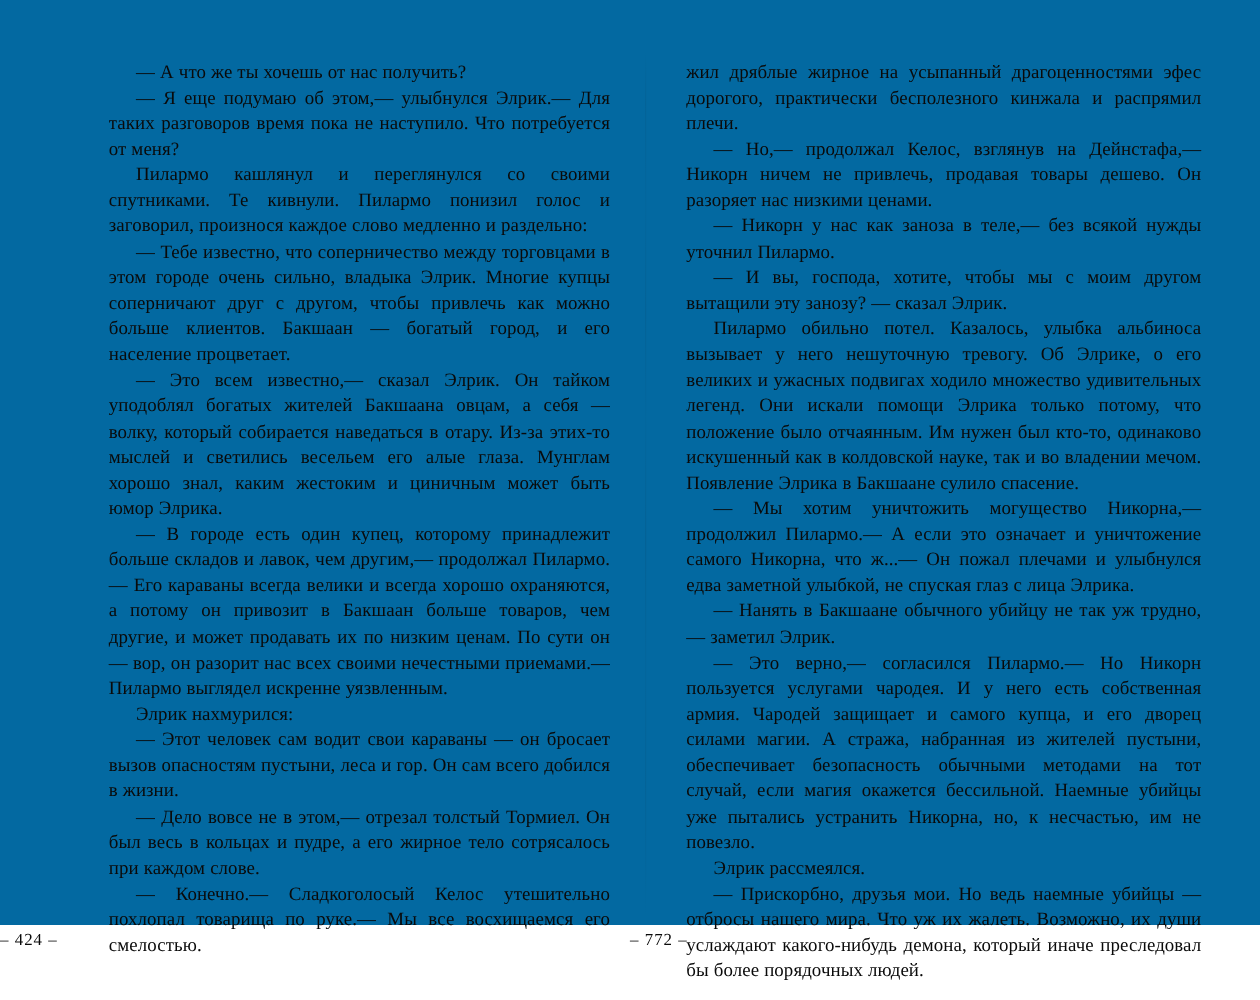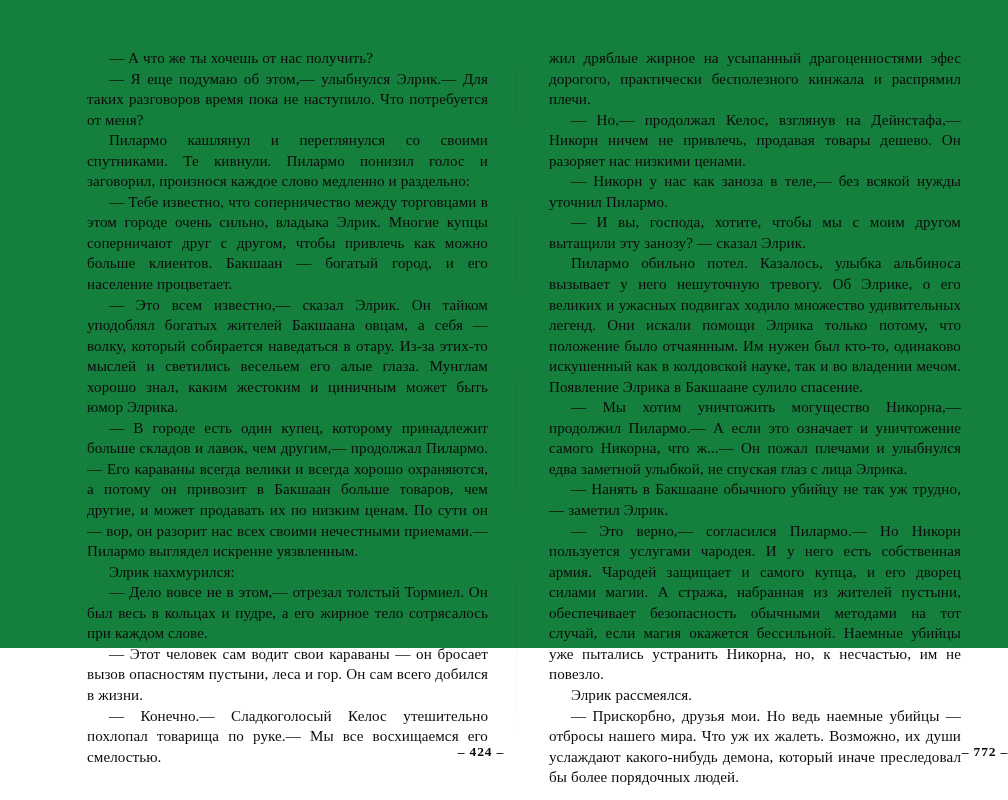--- a/index.html
+++ b/index.html
@@ -12,22 +12,22 @@
     height: 800px;
     background: #ffffff;
     font-family: "Liberation Serif", "DejaVu Serif", serif;
     color: #0a0a0a;
     overflow: hidden;
   }
 
   .spread {
     position: relative;
     width: 1008px;
-    height: 648px;
-    background: #15803d;
+    height: 740px;
+    background: #0369a1;
   }
 
   
   .gutter-line {
     position: absolute;
     left: 516px;
     top: 40px;
     width: 1px;
     height: 700px;
     background: linear-gradient(to bottom,
@@ -81,45 +81,45 @@
     text-indent: 0;
   }
 
   
   .textblock p { text-align-last: left; }
 
   .folio {
     position: absolute;
     bottom: 40px;
     width: 100%;
-    text-align: right;
+    text-align: left;
     font-size: 13.5px;
-    font-weight: bold;
+    font-weight: normal;
     letter-spacing: 0.06em;
     font-family: "Liberation Serif", "DejaVu Serif", serif;
   }
 </style>
 </head>
 <body>
 
 <div class="spread">
 
   <div class="gutter-line"></div>
 
   <div class="page page-left">
     <div class="textblock">
         <p>— А что же ты хочешь от нас получить?</p>
         <p>— Я еще подумаю об этом,— улыбнулся Элрик.— Для таких разговоров время пока не наступило. Что потребуется от меня?</p>
         <p>Пилармо кашлянул и переглянулся со своими спутниками. Те кивнули. Пилармо понизил голос и заговорил, произнося каждое слово медленно и раздельно:</p>
         <p>— Тебе известно, что соперничество между торговцами в этом городе очень сильно, владыка Элрик. Многие купцы соперничают друг с другом, чтобы привлечь как можно больше клиентов. Бакшаан — богатый город, и его население процветает.</p>
         <p>— Это всем известно,— сказал Элрик. Он тайком уподоблял богатых жителей Бакшаана овцам, а себя — волку, который собирается наведаться в отару. Из-за этих-то мыслей и светились весельем его алые глаза. Мунглам хорошо знал, каким жестоким и циничным может быть юмор Элрика.</p>
         <p>— В городе есть один купец, которому принадлежит больше складов и лавок, чем другим,— продолжал Пилармо.— Его караваны всегда велики и всегда хорошо охраняются, а потому он привозит в Бакшаан больше товаров, чем другие, и может продавать их по низким ценам. По сути он — вор, он разорит нас всех своими нечестными приемами.— Пилармо выглядел искренне уязвленным.</p>
         <p>Элрик нахмурился:</p>
+        <p>— Этот человек сам водит свои караваны — он бросает вызов опасностям пустыни, леса и гор. Он сам всего добился в жизни.</p>
         <p>— Дело вовсе не в этом,— отрезал толстый Тормиел. Он был весь в кольцах и пудре, а его жирное тело сотрясалось при каждом слове.</p>
-        <p>— Этот человек сам водит свои караваны — он бросает вызов опасностям пустыни, леса и гор. Он сам всего добился в жизни.</p>
         <p>— Конечно.— Сладкоголосый Келос утешительно похлопал товарища по руке.— Мы все восхищаемся его смелостью.</p>
       </div>
     <div class="folio">– 424 –</div>
   </div>
 
   <div class="page page-right">
     <div class="textblock">
         <p class="cont">жил дряблые жирное на усыпанный драгоценностями эфес дорогого, практически бесполезного кинжала и распрямил плечи.</p>
         <p>— Но,— продолжал Келос, взглянув на Дейнстафа,— Никорн ничем не привлечь, продавая товары дешево. Он разоряет нас низкими ценами.</p>
         <p>— Никорн у нас как заноза в теле,— без всякой нужды уточнил Пилармо.</p>

